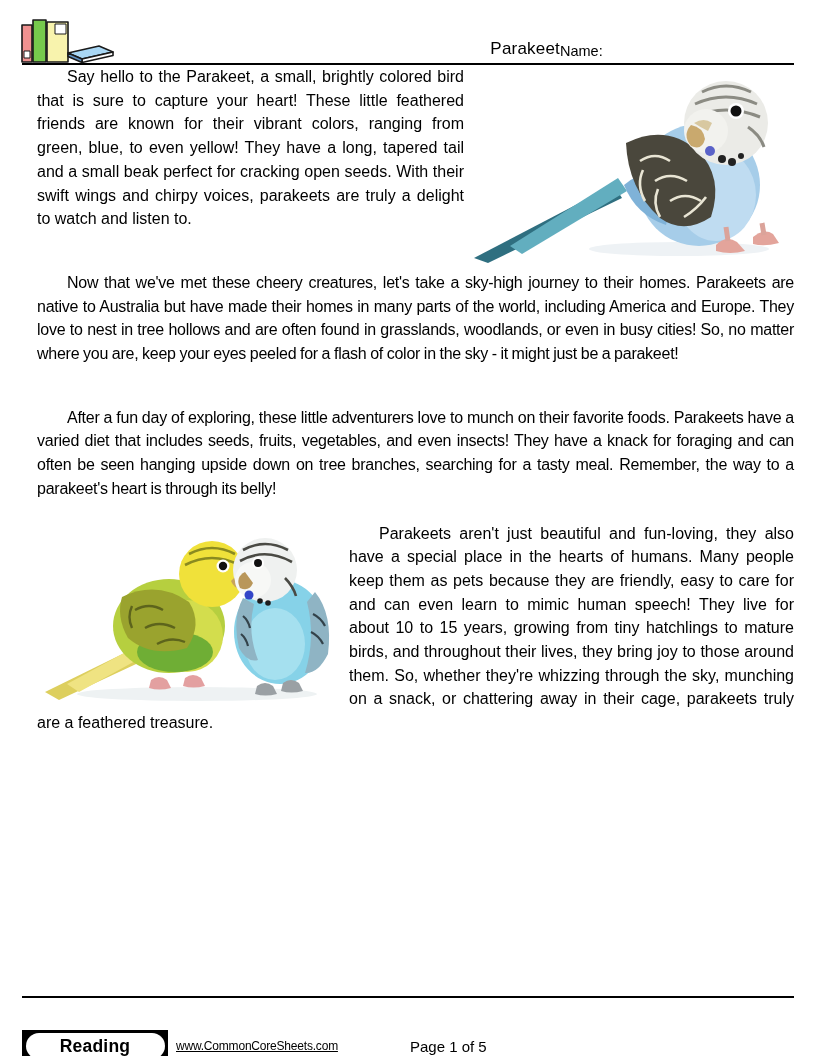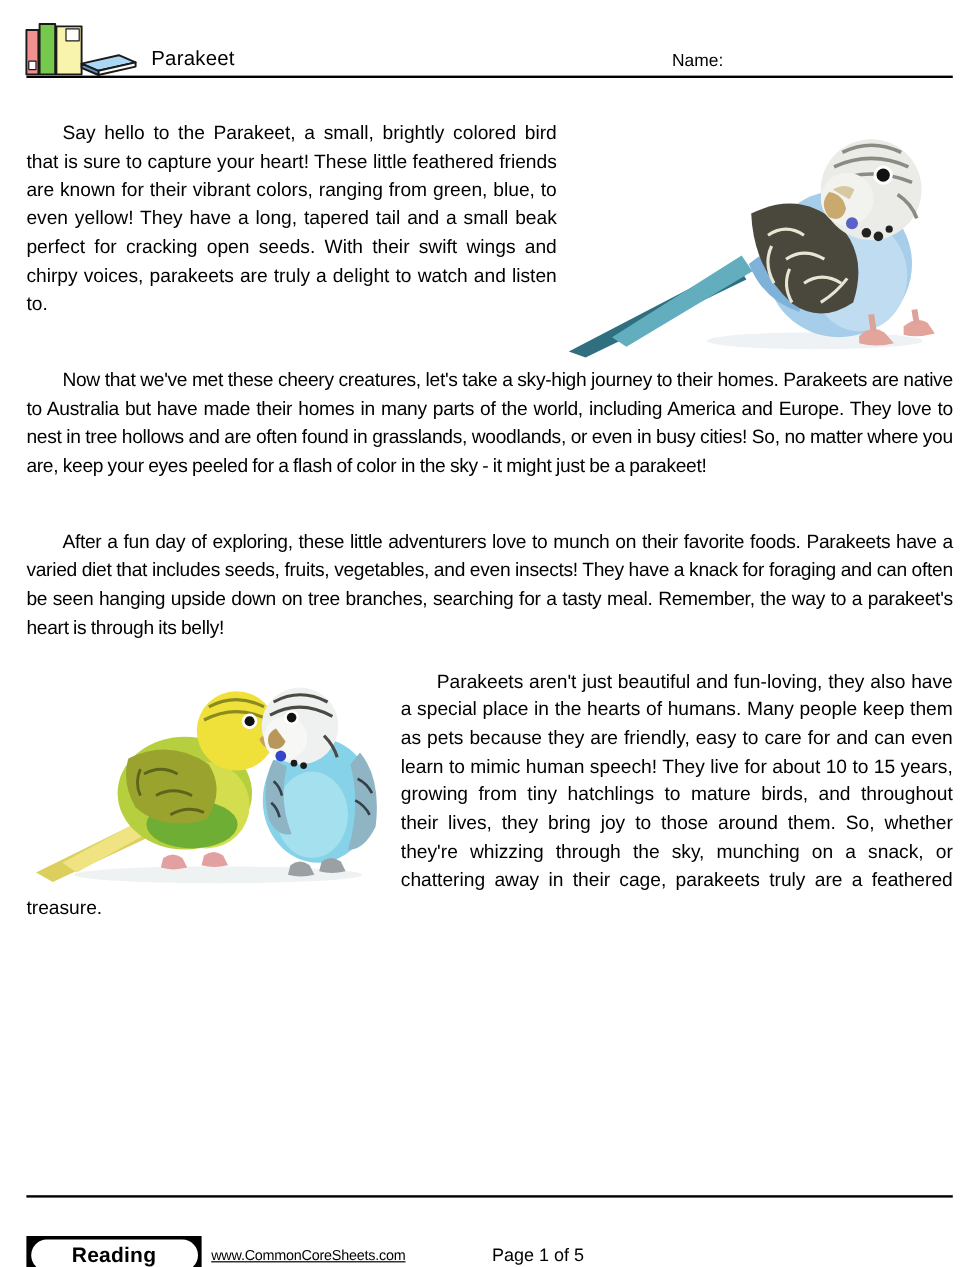--- a/index.html
+++ b/index.html
@@ -10,26 +10,26 @@
 
   
   .header {
     position:absolute; top:0; left:22px; right:22px; height:63px;
     border-bottom:2.5px solid #000;
     display:flex; align-items:flex-end;
   }
   .logo-wrap { width:104px; position:relative; height:100%; }
   .logo-wrap svg { position:absolute; bottom:-3px; left:-3px; }
   .title {
-    flex:1; text-align:left; font-size:17px; padding-bottom:4px; letter-spacing:0.2px;
+    flex:1; text-align:right; font-size:17px; padding-bottom:4px; letter-spacing:0.2px;
   }
   .name { width:234px; font-size:14.5px; padding-bottom:4px;margin-top:28px; }
 
   
-  .passage { position:absolute; top:65px; left:22px; right:22px; padding-top:35px; }
+  .passage { position:absolute; top:65px; left:37px; right:22px; }
   p.para {
     margin:0 0 21px 0; font-size:16px; line-height:23.7px;
     text-align:justify; text-indent:30px;
   }
   p.condensed { letter-spacing:-0.25px; word-spacing:-0.5px;margin-top:40px; }
   .photo-right { float:right; width:330px; height:202px; }
   .photo-left  { float:left;  width:312px; height:186px; }
   .photo-right svg, .photo-left svg { display:block; }
 
   

